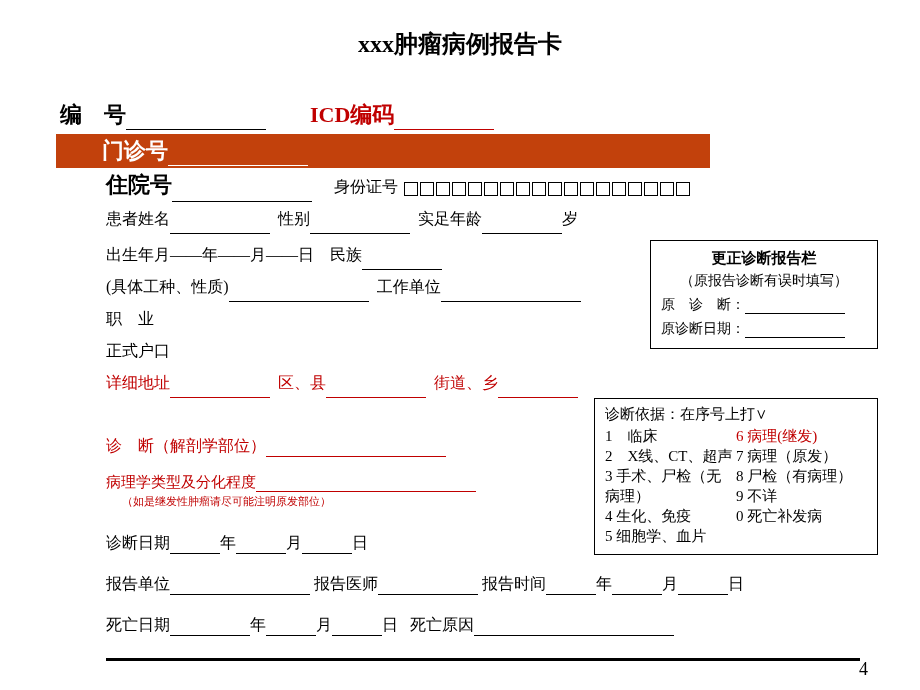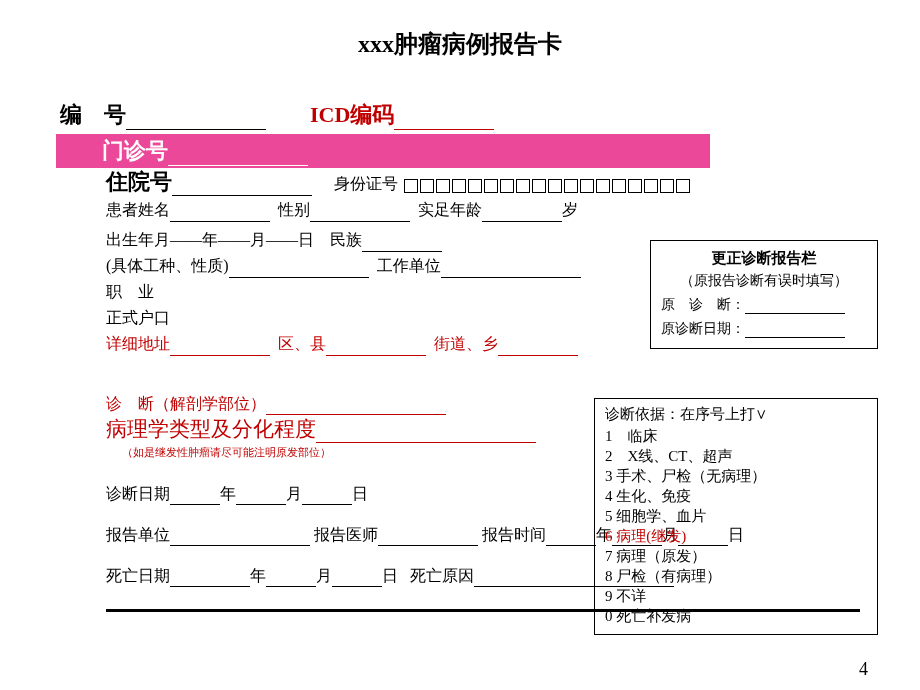--- a/index.html
+++ b/index.html
@@ -22,31 +22,31 @@
       padding-left: 60px;
       padding-right: 60px;
     }
     .line1 {
       font-size: 22px;
       font-weight: bold;
       margin-bottom: 4px;
     }
     .red { color: #c00000; }
     .redband {
-      background: #ec4899;
+      background: #c2410c;
       color: #fff;
       font-size: 22px;
       font-weight: bold;
       padding: 2px 0 2px 46px;
       margin-left: -4px;
       margin-right: 150px;
     }
     .row {
       font-size: 16px;
-      line-height: 24px;
+      line-height: 30px;
       margin-top: 2px;
       padding-left: 46px;
     }
     .row2 { margin-top: 6px; }
     .ul {
       display: inline-block;
       border-bottom: 1px solid #000;
       min-width: 80px;
       height: 16px;
       vertical-align: bottom;
@@ -103,22 +103,23 @@
     }
     .ul-red {
       display: inline-block;
       border-bottom: 1px solid #c00000;
       min-width: 180px;
       height: 16px;
       vertical-align: bottom;
     }
     .pathology-row {
       color: #c00000;
-      font-size: 21px;
-      padding-left: 46px;
+      font-size: 15px;
+      padding-left: 46px;
+      margin-top: 16px;
     }
     .note-row {
       color: #c00000;
       font-size: 11px;
       padding-left: 62px;
       margin-top: 2px;
     }
     .basis-box {
       position: absolute;
       right: 42px;
@@ -126,21 +127,20 @@
       width: 284px;
       border: 1.5px solid #000;
       padding: 6px 10px 8px 10px;
       font-size: 15px;
     }
     .basis-box .basis-title {
       margin-bottom: 2px;
     }
     .basis-box .basis-grid {
       display: flex;
-      flex-direction: column;
     }
     .basis-box .basis-col {
       flex: 1;
     }
     .basis-box .basis-item {
       line-height: 20px;
     }
     .date-row {
       font-size: 16px;
       padding-left: 46px;

